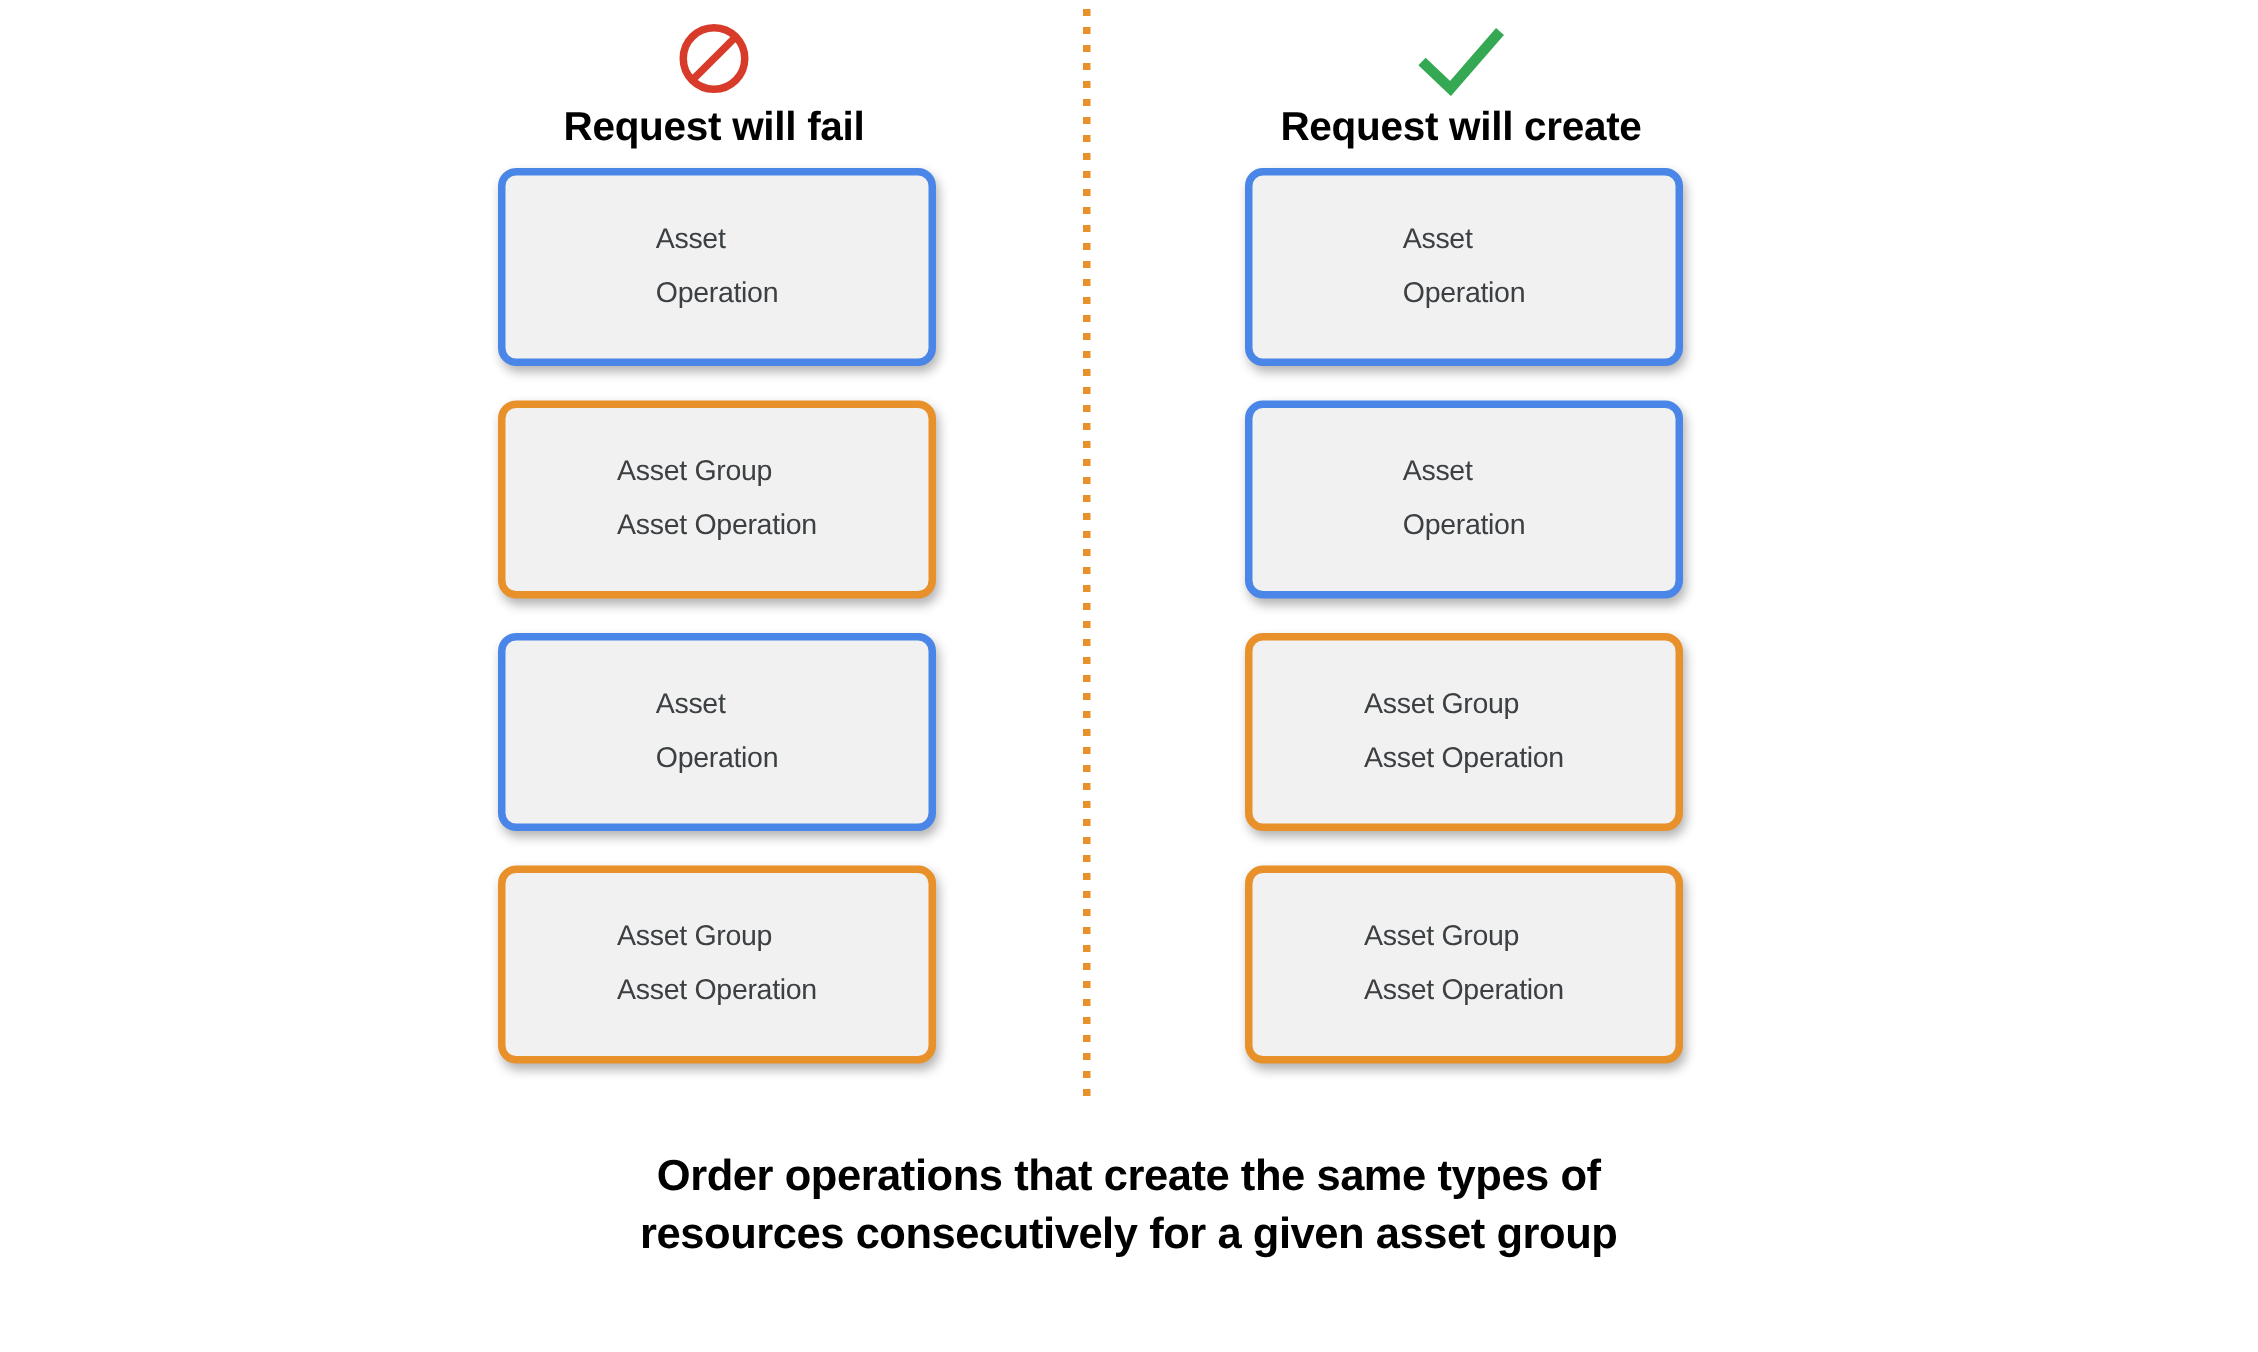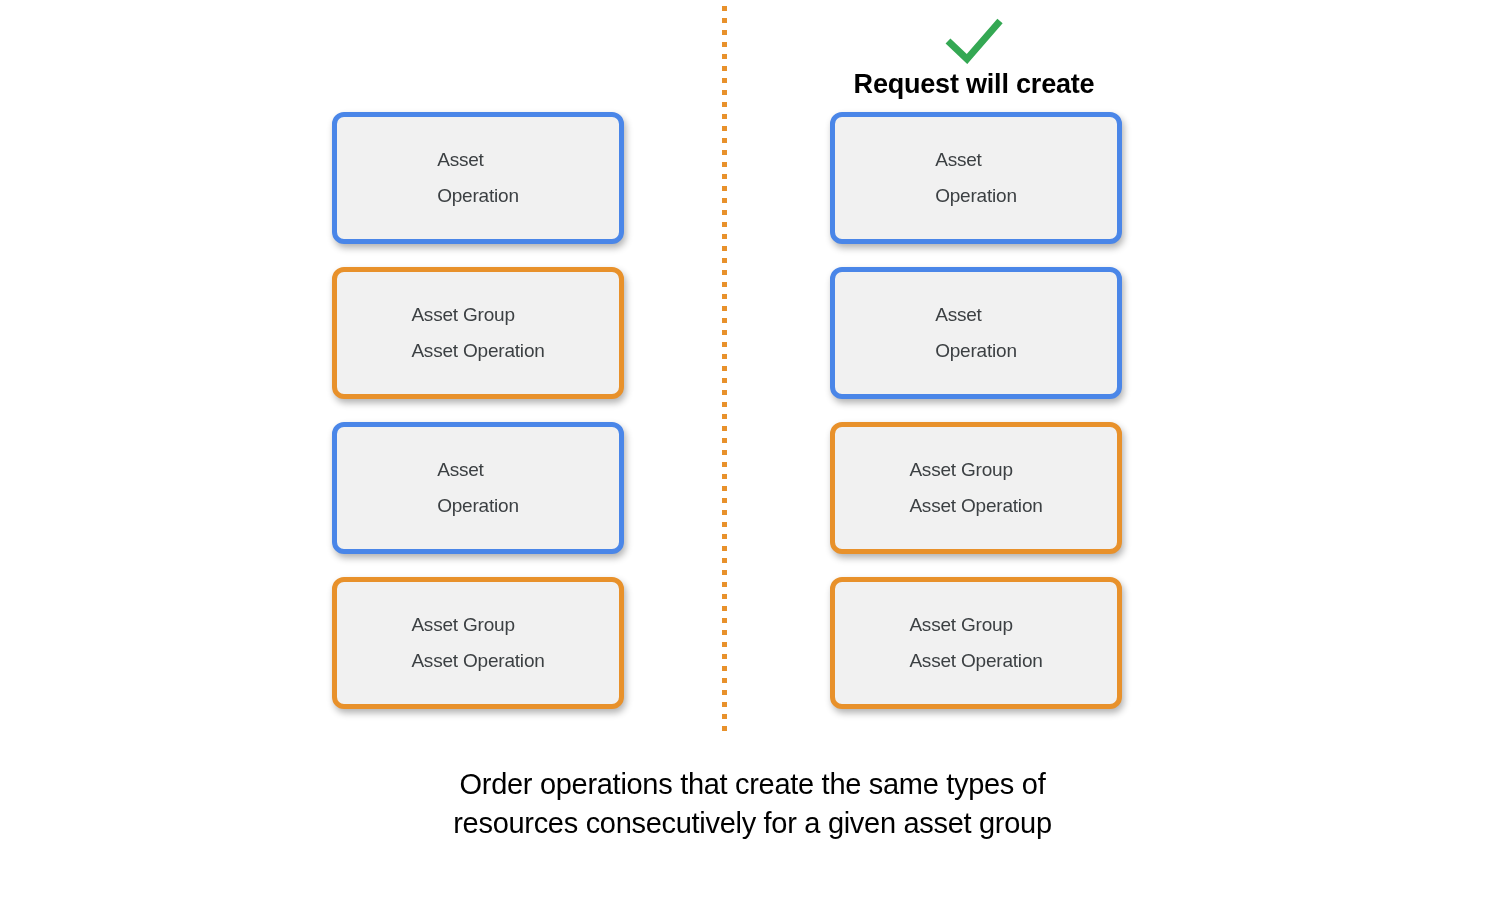--- a/index.html
+++ b/index.html
@@ -105,35 +105,44 @@
   }
 
   
   .caption {
     position: absolute;
     left: 0;
     top: 765px;
     width: 1505px;
     text-align: center;
     font-size: 29px;
-    font-weight: 400;
+    font-weight: 700;
     color: #000000;
     line-height: 39px;
     letter-spacing: -0.3px;
     white-space: pre-line;
   }
 </style>
 </head>
 <body>
 
 <div id="canvas">
 
   <div class="divider"></div>
 
   <div class="column" id="col-fail">
+    <div class="col-header">
+      <span class="status-icon">
+        <svg width="50" height="50" viewBox="0 0 50 50" aria-hidden="true">
+          <circle cx="25" cy="25" r="20.5" fill="none" stroke="#d93b2b" stroke-width="5"></circle>
+          <line x1="11.2" y1="38.8" x2="38.8" y2="11.2" stroke="#d93b2b" stroke-width="5" stroke-linecap="butt"></line>
+        </svg>
+      </span>
+      <span class="col-header-label">Request will fail</span>
+    </div>
 
     <div class="box-stack">
       <div class="op-box">
         <span class="op-box-text">Asset
 Operation</span>
       </div>
       <div class="op-box orange">
         <span class="op-box-text">Asset Group
 Asset Operation</span>
       </div>

